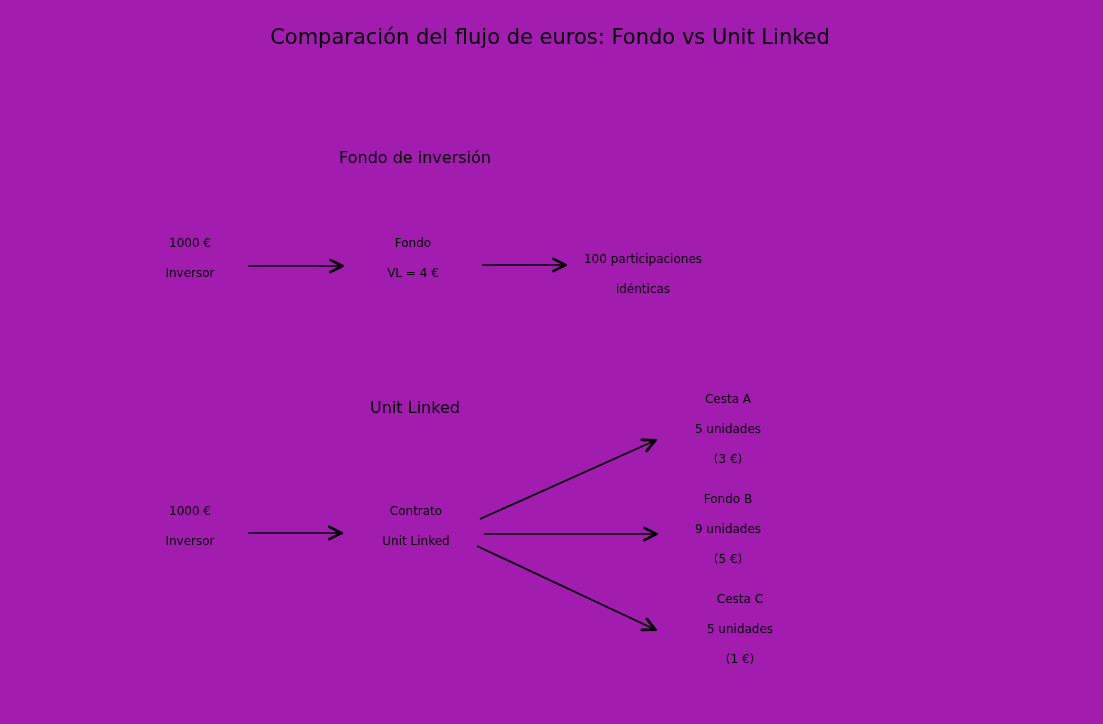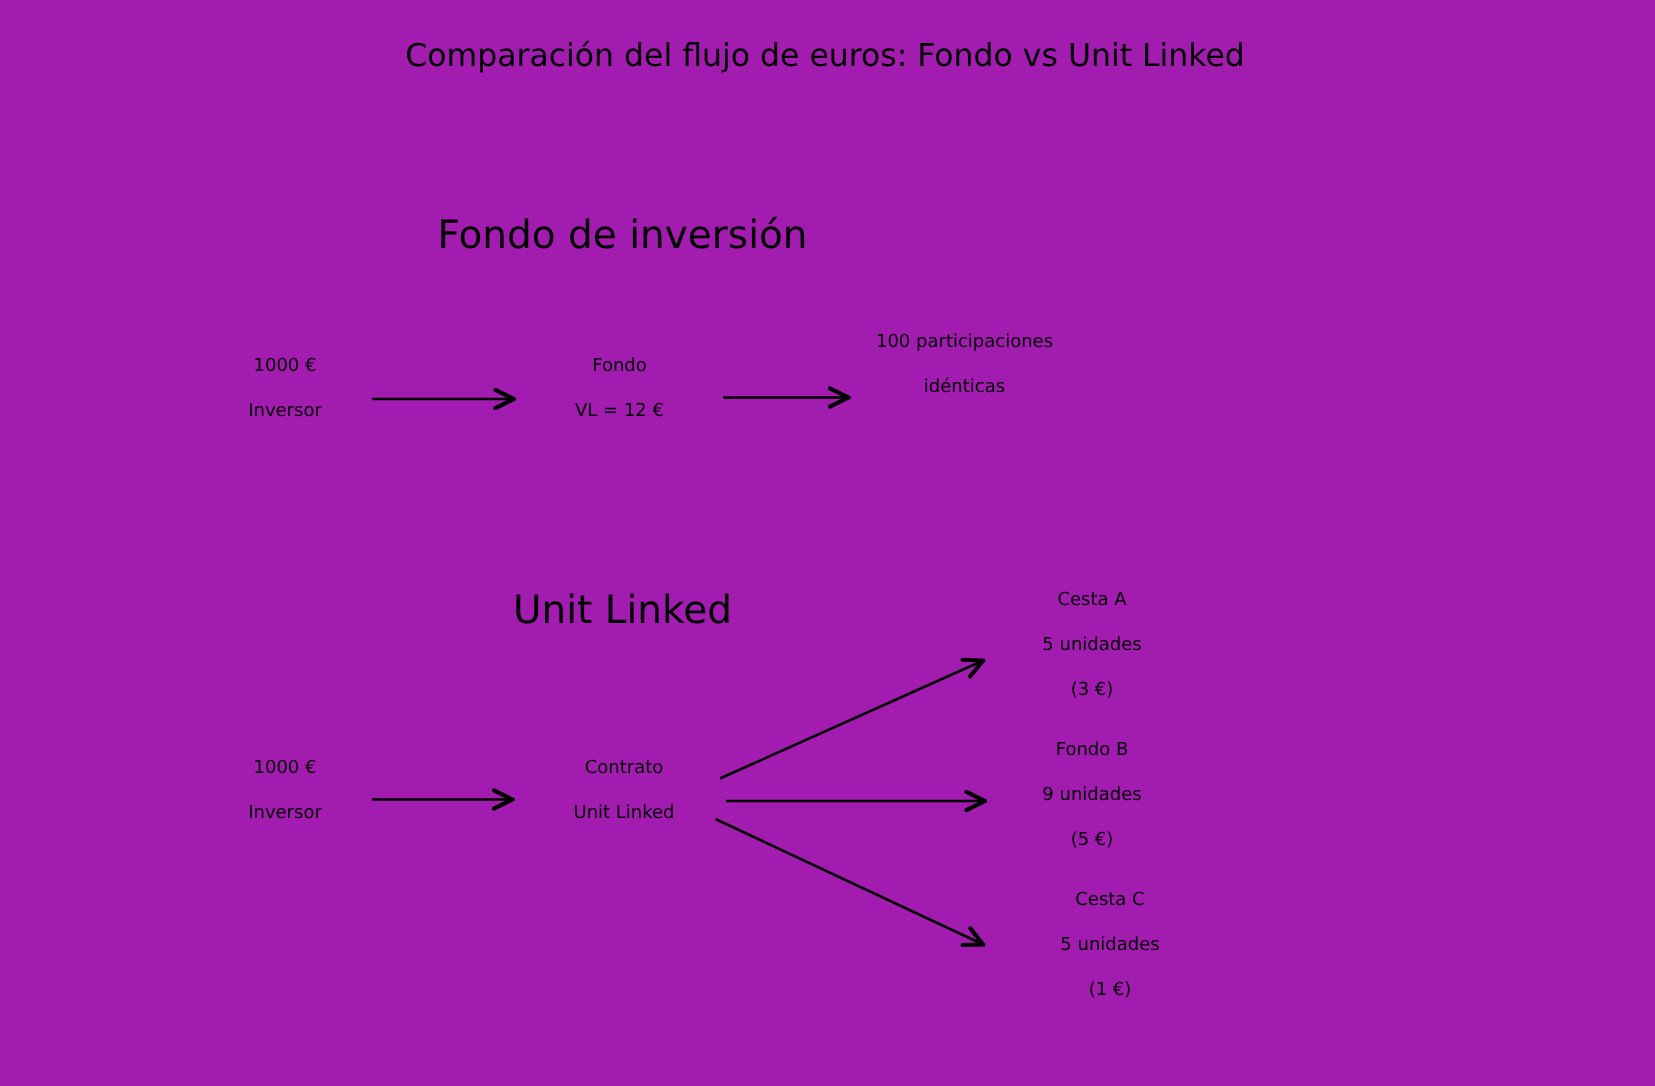--- a/index.html
+++ b/index.html
@@ -30,39 +30,39 @@
     top: 24px;
     transform: translateX(-50%);
     font-size: 21px;
     line-height: 26px;
     white-space: nowrap;
     text-align: center;
   }
   .section-heading {
     position: absolute;
     transform: translateX(-50%);
-    font-size: 26px;
+    font-size: 16px;
     line-height: 23px;
     white-space: nowrap;
     text-align: right;
   }
   .heading-fondo { left: 415px; top: 146px; }
   .heading-unit-linked { left: 415px; top: 396px; }
   .node {
     position: absolute;
     transform: translateX(-50%);
     font-size: 12px;
     line-height: 30px;
     text-align: center;
     white-space: nowrap;
   }
   .node div { white-space: nowrap; }
   .f-investor { left: 190px; top: 228px; }
   .f-fund     { left: 413px; top: 228px; }
-  .f-result   { left: 643px; top: 212px; }
+  .f-result   { left: 643px; top: 244px; }
   .u-investor { left: 190px; top: 496px; }
   .u-contract { left: 416px; top: 496px; }
   .basket-a   { left: 728px; top: 384px; }
   .basket-b   { left: 728px; top: 484px; }
   .basket-c   { left: 728px; top: 584px; margin-left: 12px; }
 </style>
 </head>
 <body>
 
 <div class="canvas">
@@ -87,21 +87,21 @@
 
   <div class="section-heading heading-fondo">Fondo de inversión</div>
 
   <div class="node f-investor">
     <div>1000 €</div>
     <div>Inversor</div>
   </div>
 
   <div class="node f-fund">
     <div>Fondo</div>
-    <div>VL = 12 €</div>
+    <div>VL = 4 €</div>
   </div>
 
   <div class="node f-result">
     <div>100 participaciones</div>
     <div>idénticas</div>
   </div>
 
   <div class="section-heading heading-unit-linked">Unit Linked</div>
 
   <div class="node u-investor">

